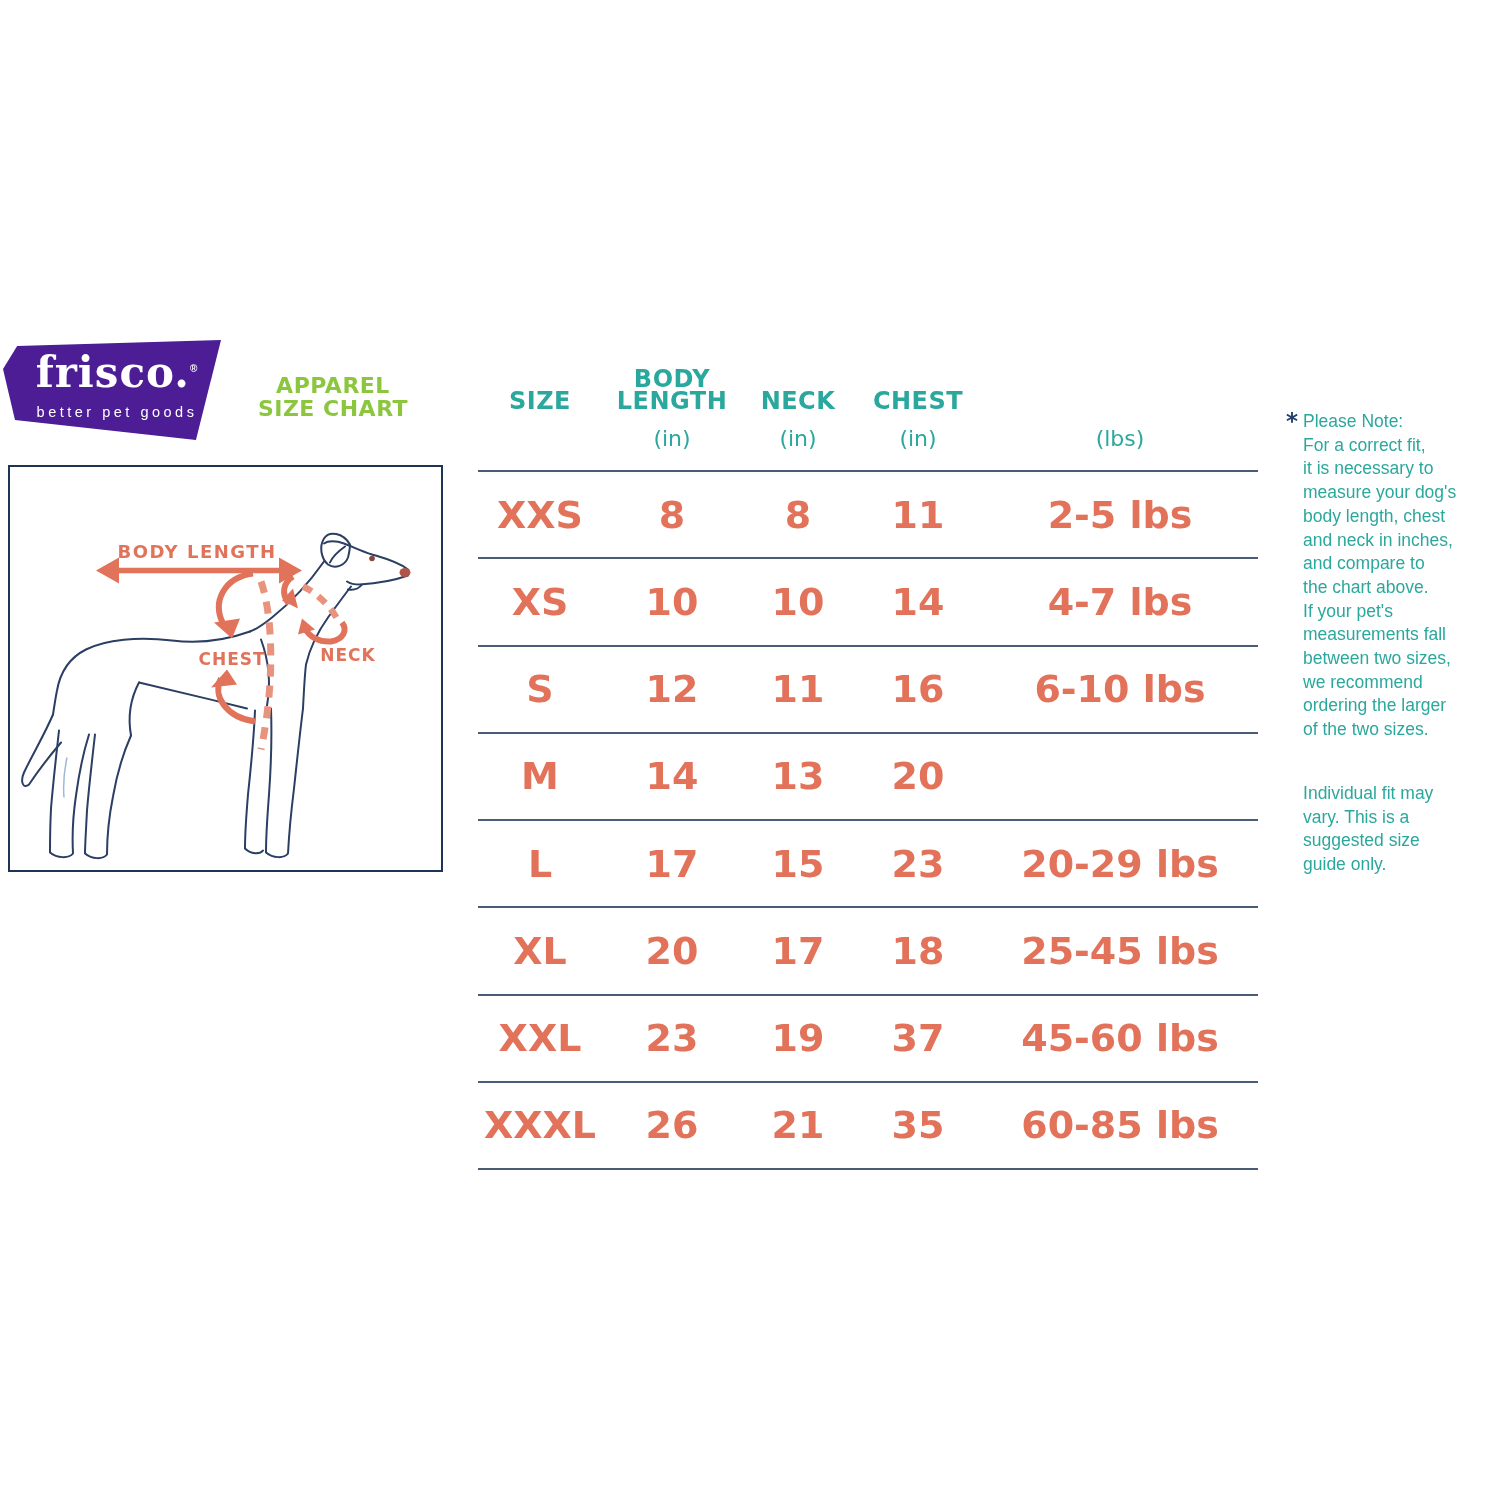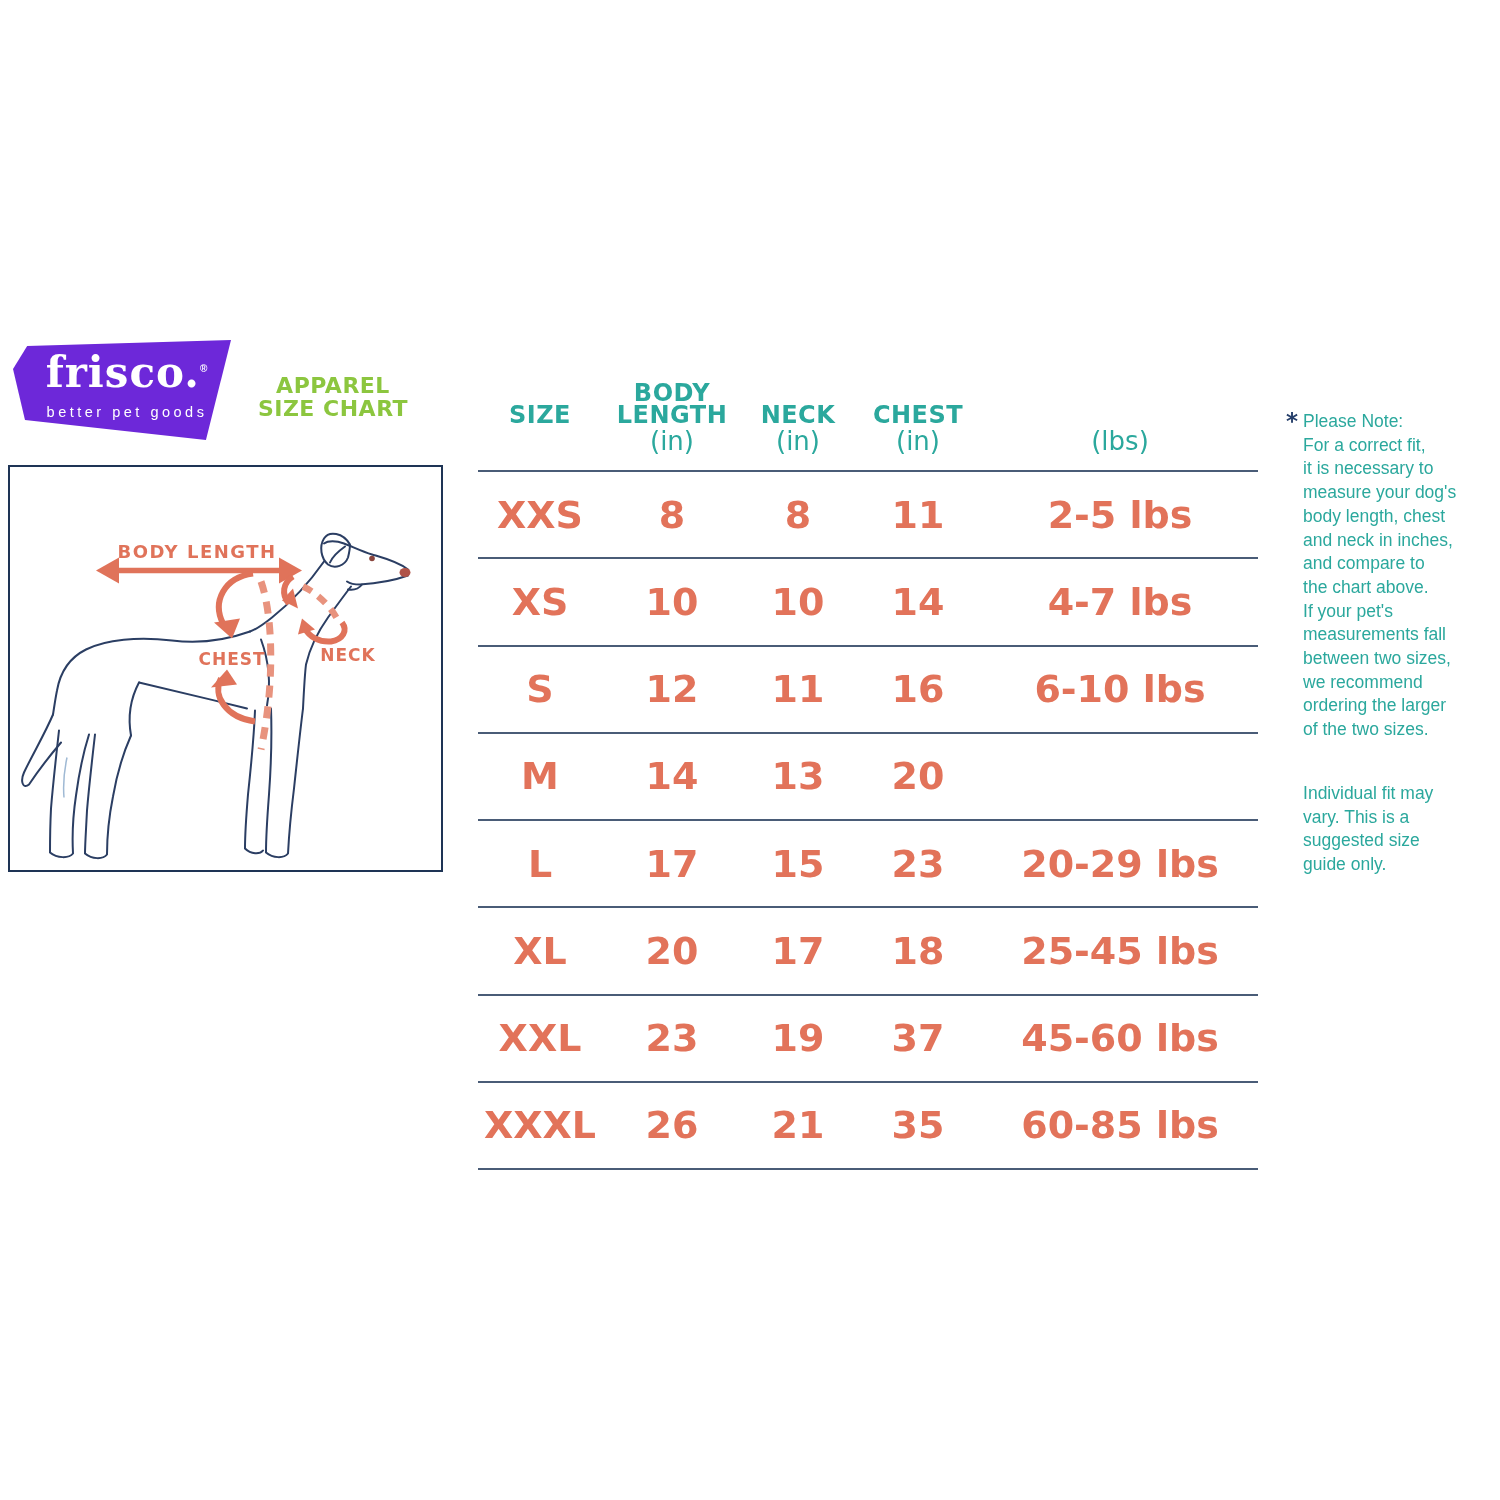--- a/index.html
+++ b/index.html
@@ -1,20 +1,20 @@
 <!DOCTYPE html>
 <html><head>
 <meta charset="utf-8">
 <style>
   html,body { margin:0; padding:0; background:#fff; }
   .canvas { position:relative; width:1500px; height:1500px; background:#ffffff;
             font-family:"DejaVu Sans", sans-serif; overflow:hidden; }
 
   
-  .logo { position:absolute; left:13px; top:340px; width:218px; height:100px; background:#6d28d9;
+  .logo { position:absolute; left:3px; top:340px; width:218px; height:100px; background:#4c1d95;
           clip-path:polygon(0% 29%, 6.5% 6%, 100% 0%, 88.5% 100%, 5.5% 80%); }
   .logo-name { position:absolute; left:10px; right:0; top:8px; text-align:center; color:#ffffff;
                font-family:"DejaVu Serif", serif; font-weight:bold; font-size:42px; letter-spacing:1px; }
   .reg { font-size:10px; vertical-align:super; font-family:"Liberation Sans", sans-serif; }
   .logo-tagline { position:absolute; left:10px; right:0; top:64px; text-align:center; color:#ffffff;
                   font-family:"Liberation Sans", sans-serif; font-size:14.5px; letter-spacing:3.5px; }
 
   
   .title { position:absolute; left:243px; top:374px; width:180px; text-align:center; color:#8CC63F;
            font-weight:bold; font-size:22px; line-height:23px; letter-spacing:0.5px; }
@@ -24,21 +24,21 @@
             border:2.5px solid #1E3455; box-sizing:border-box; background:#fff; }
   .dogbox svg { display:block; width:100%; height:100%; }
 
   
   .table { position:absolute; left:478px; top:373px; width:780px; }
   .grid5 { display:grid; grid-template-columns:124px 140px 112px 128px 276px; }
   .thead { height:97px; box-sizing:border-box; align-content:end; padding-bottom:18px; }
   .hcell { display:flex; flex-direction:column; justify-content:flex-end; align-items:center;
            text-align:center; color:#2BA89D; }
   .hl { font-weight:bold; font-size:24px; line-height:22px; white-space:pre-line; letter-spacing:0.5px; }
-  .hu { font-size:26px; height:26px; margin-top:0; font-weight:normal; }
+  .hu { font-size:22px; height:26px; margin-top:14px; font-weight:normal; }
   .tbody { border-bottom:2px solid #4A5C77; }
   .trow { height:85.25px; border-top:2px solid #4A5C77; align-items:center; }
   .dcell { text-align:center; color:#E2735A; font-weight:bold; font-size:38px; }
 
   
   .note { position:absolute; left:1286px; top:410px; width:205px; display:flex;
           color:#2BA89D; font-family:"Liberation Sans", sans-serif;
           font-size:17.5px; line-height:23.7px; }
   .note-star { color:#27406B; font-weight:bold; font-size:23px; line-height:22px;
                margin-right:5px; font-family:"DejaVu Sans", sans-serif; }

